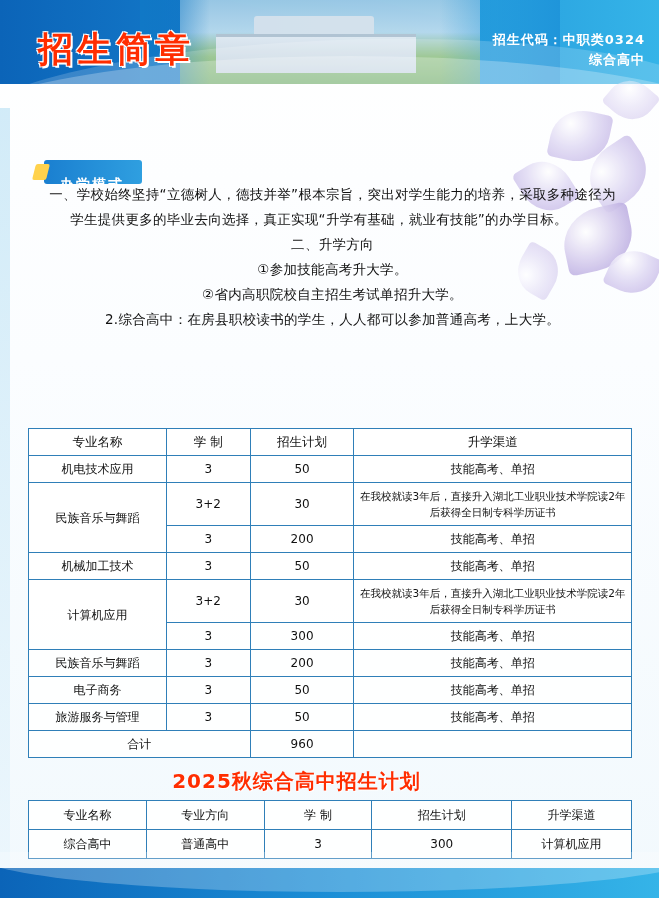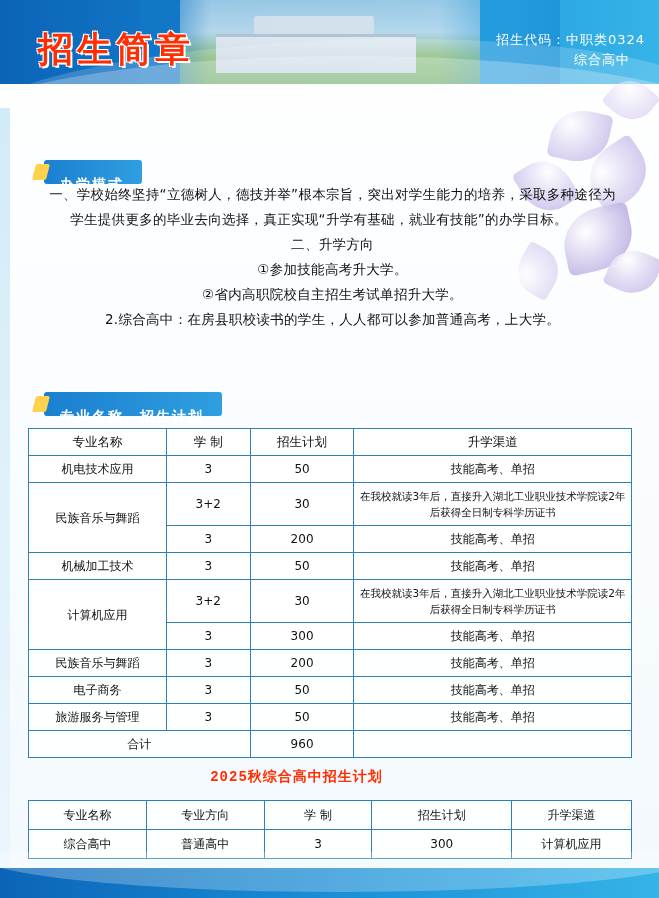--- a/index.html
+++ b/index.html
@@ -77,25 +77,26 @@
     font-size: 35px;
     font-weight: bold;
     color: #ff2d00;
     letter-spacing: 4px;
     text-shadow: 2px 2px 0 #ffffff, -1px -1px 0 #ffffff, 1px -1px 0 #ffffff, -1px 1px 0 #ffffff;
     font-family: "DejaVu Sans", "Liberation Sans", sans-serif;
   }
   .code-box {
     position: absolute;
     right: 14px; top: 30px;
-    text-align: left;
+    text-align: right;
     color: #ffffff;
     font-size: 13px;
     line-height: 20px;
     letter-spacing: 1px;
+    font-weight: bold;
   }
   .code-box .cell-label { display: inline-block; }
   .code-box .cell-value { display: inline-block; }
   .code-line2 { padding-left: 78px; }
 
   
   .flowers {
     position: absolute;
     right: 0; top: 100px;
     width: 200px; height: 240px;
@@ -170,26 +171,25 @@
   .col-b { width: 84px; }
   .col-c { width: 104px; }
   .col-d { width: 278px; }
   .small-note { font-size: 10.5px; line-height: 14px; }
 
   .subtitle-2025 {
     position: absolute;
     left: 0; top: 768px;
     width: 593px;
     text-align: center;
-    font-size: 14px;
+    font-size: 20px;
     font-weight: bold;
     color: #ff2d00;
     letter-spacing: 1px;
     text-shadow: 1px 1px 0 #ffffff;
-    font-family: Liberation Mono, monospace;
   }
 
   table.plan2 {
     border-collapse: collapse;
     width: 604px;
     background: rgba(255,255,255,.9);
     font-size: 12px;
     color: #111;
   }
   table.plan2 td {
@@ -260,23 +260,20 @@
   </div>
 
   <div class="body-text">
     <p class="indent2">一、学校始终坚持“立德树人，德技并举”根本宗旨，突出对学生能力的培养，采取多种途径为学生提供更多的毕业去向选择，真正实现“升学有基础，就业有技能”的办学目标。</p>
     <p class="indent2">二、升学方向</p>
     <p class="indent2">①参加技能高考升大学。</p>
     <p class="indent2">②省内高职院校自主招生考试单招升大学。</p>
     <p class="indent2">2.综合高中：在房县职校读书的学生，人人都可以参加普通高考，上大学。</p>
   </div>
 
-  <div class="sec-head-wrap" style="left:44px; top:392px;">
-    <div class="sec-head">专业名称、招生计划</div>
-  </div>
 
   <div class="table-wrap" style="left:28px; top:428px;">
     <table class="plan">
       <thead>
         <tr>
           <td class="col-a">专业名称</td>
           <td class="col-b">学 制</td>
           <td class="col-c">招生计划</td>
           <td class="col-d">升学渠道</td>
         </tr>

